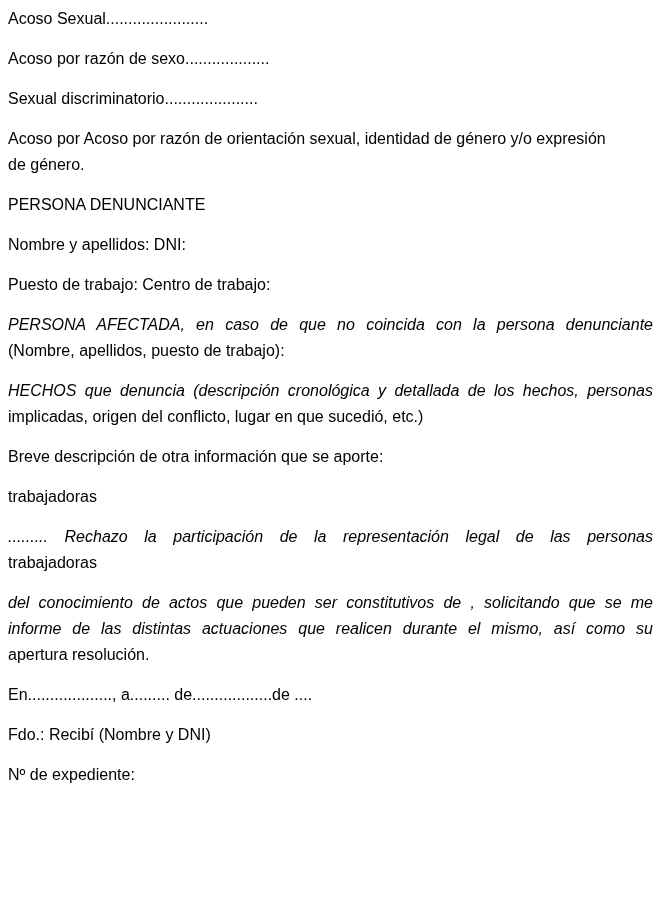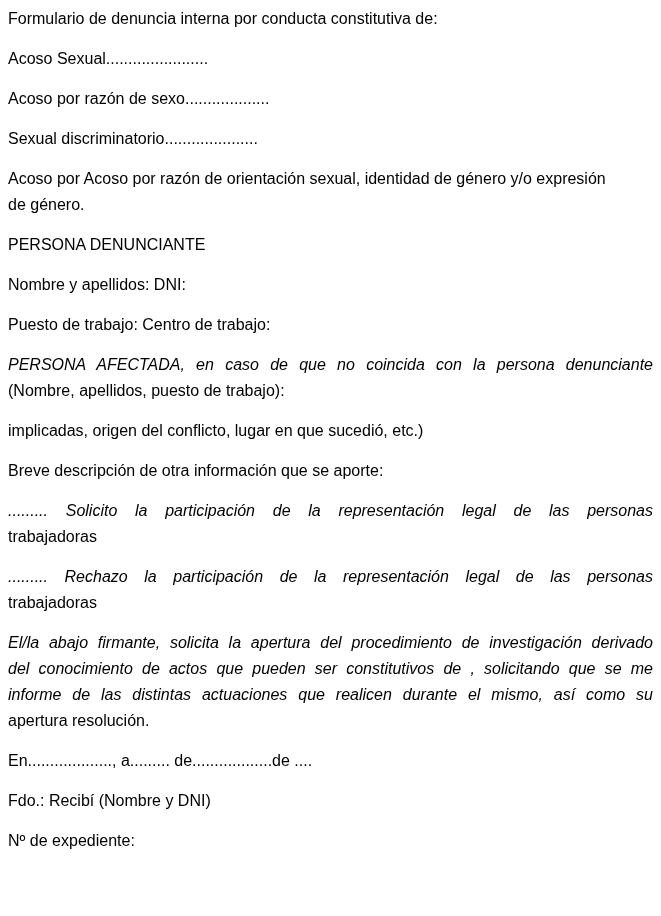--- a/index.html
+++ b/index.html
@@ -33,23 +33,20 @@
     text-align-last: justify;
     text-justify: inter-word;
     font-style: italic;
   }
 </style>
 </head>
 <body>
 
 <div class="doc">
 
-  <p>
-    <span class="ln nowrap">Formulario de denuncia interna por conducta constitutiva de:</span>
-  </p>
 
   <p>
     <span class="ln nowrap">Acoso Sexual.......................</span>
   </p>
 
   <p>
     <span class="ln nowrap">Acoso por razón de sexo...................</span>
   </p>
 
   <p>
@@ -73,39 +70,38 @@
     <span class="ln nowrap">Puesto de trabajo: Centro de trabajo:</span>
   </p>
 
 
   <p>
     <span class="ln stretch">PERSONA AFECTADA, en caso de que no coincida con la persona denunciante</span>
     <span class="ln nowrap">(Nombre, apellidos, puesto de trabajo):</span>
   </p>
 
   <p>
+    <span class="ln stretch">HECHOS que denuncia (descripción cronológica y detallada de los hechos, personas</span>
     <span class="ln nowrap">implicadas, origen del conflicto, lugar en que sucedió, etc.)</span>
   </p>
 
   <p>
     <span class="ln nowrap">Breve descripción de otra información que se aporte:</span>
   </p>
 
   <p>
-    <span class="ln stretch">......... Solicito la participación de la representación legal de las personas</span>
     <span class="ln nowrap">trabajadoras</span>
   </p>
 
   <p>
     <span class="ln stretch">......... Rechazo la participación de la representación legal de las personas</span>
     <span class="ln nowrap">trabajadoras</span>
   </p>
 
   <p>
-    <span class="ln stretch">El/la abajo firmante, solicita la apertura del procedimiento de investigación derivado</span>
     <span class="ln stretch">del conocimiento de actos que pueden ser constitutivos de , solicitando que se me</span>
     <span class="ln stretch">informe de las distintas actuaciones que realicen durante el mismo, así como su</span>
     <span class="ln nowrap">apertura resolución.</span>
   </p>
 
   <p>
     <span class="ln nowrap">En..................., a......... de..................de ....</span>
   </p>
 
   <p>

